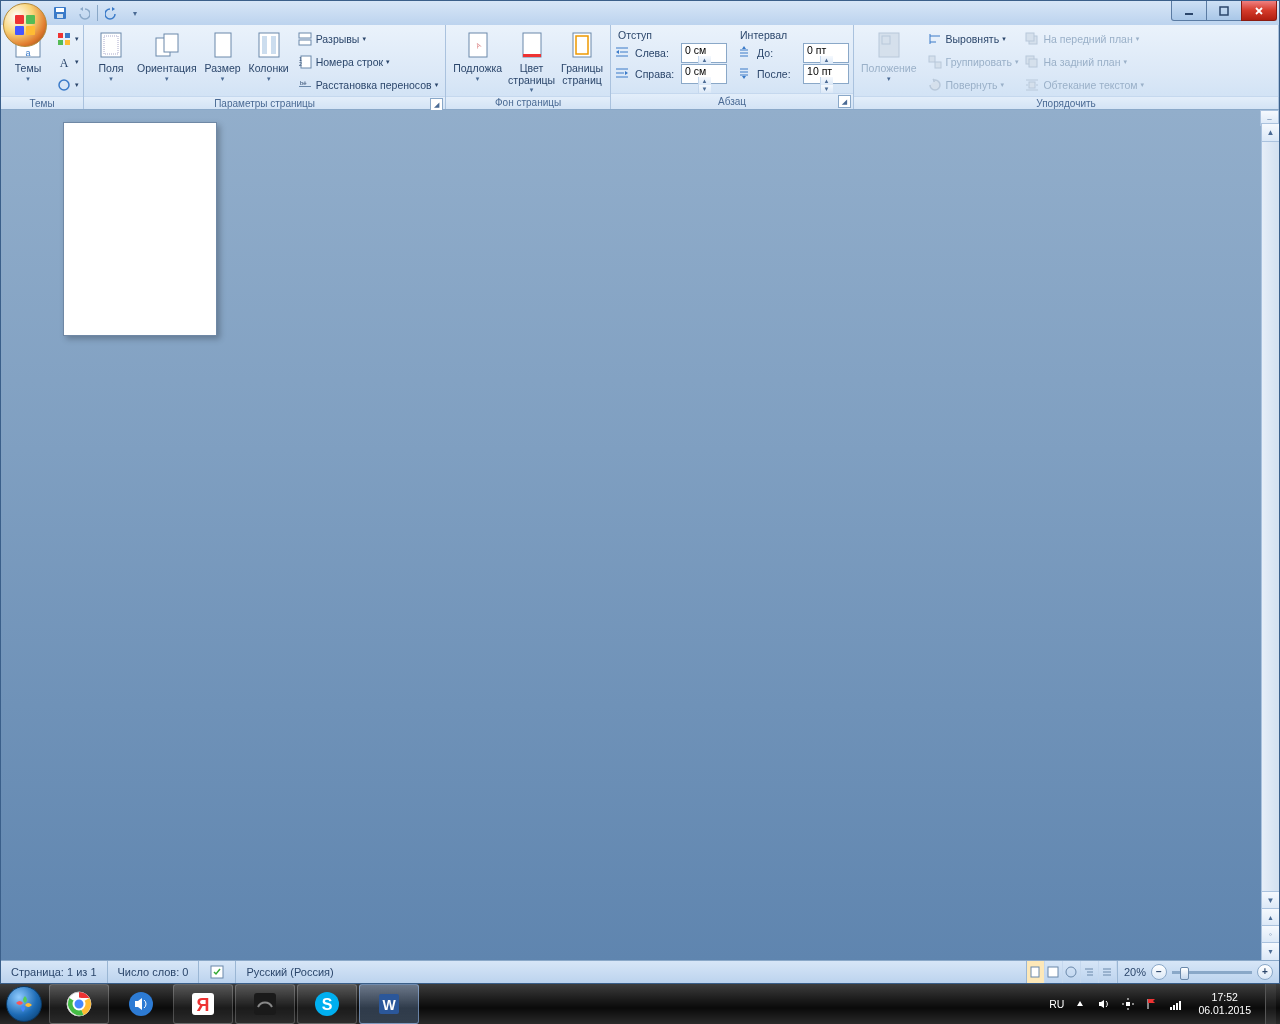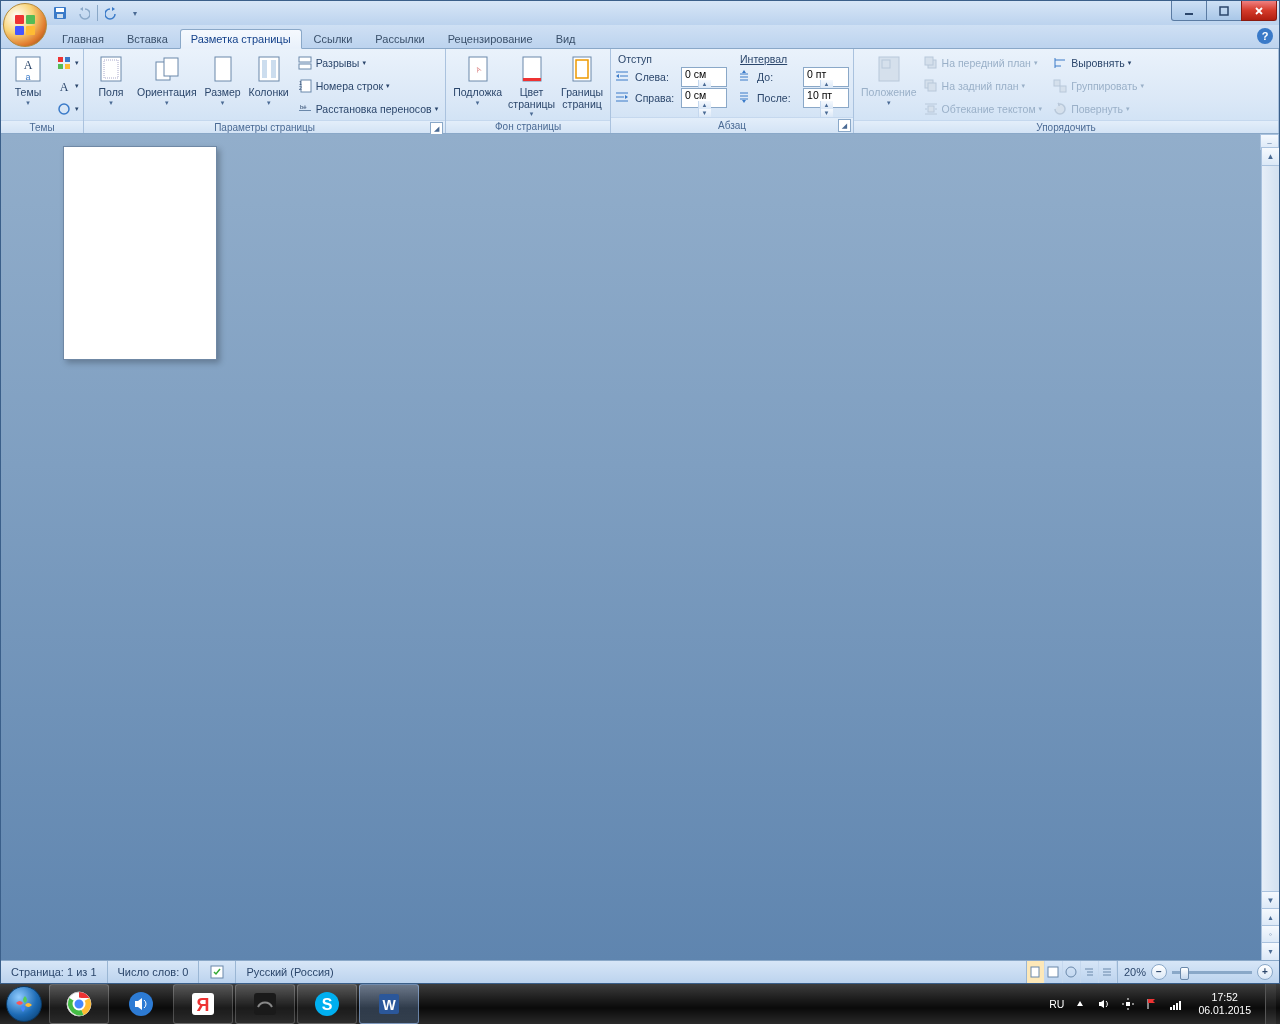--- a/index.html
+++ b/index.html
@@ -259,30 +259,20 @@
           </svg>
       </div>
       <div class="win-btn close">
         <svg width="10" height="10">
             <path d="M2 2l6 6M8 2l-6 6" stroke="#fff" stroke-width="1.8"></path>
           </svg>
       </div>
     </div>
   </div>
 
-  <div class="tabs-row">
-    <div class="tab">Главная</div>
-    <div class="tab">Вставка</div>
-    <div class="tab active">Разметка страницы</div>
-    <div class="tab">Ссылки</div>
-    <div class="tab">Рассылки</div>
-    <div class="tab">Рецензирование</div>
-    <div class="tab">Вид</div>
-    <div class="help-btn">?</div>
-  </div>
 
   <div class="ribbon">
 
     <div class="group" style="width:74px;">
       <div class="group-body">
         <div class="big-btn">
           <div class="ic">
             <svg width="30" height="30" viewBox="0 0 30 30">
                 <rect x="3" y="3" width="24" height="24" fill="#fff" stroke="#6a88aa"></rect>
                 <text x="15" y="15" font-size="12" text-anchor="middle" fill="#2b466b" font-family="serif">A</text>
@@ -479,21 +469,21 @@
             <div class="spin">
                 <input value="0 см" style="">
                 <div class="spin-btns">
                   <div>▲</div>
                   <div>▼</div>
                 </div>
               </div>
           </div>
         </div>
         <div class="col">
-          <div style="font-size:10.5px;color:#2b466b;padding:1px 3px;text-decoration:underline;">Интервал</div>
+          <div style="font-size:10.5px;color:#2b466b;padding:1px 3px;">Интервал</div>
           <div class="spinfield">
             <div class="ic">
                 <svg width="14" height="14">
                   <path d="M3 5h8M3 8h8M3 11h8" stroke="#3a7ac8"></path>
                   <path d="M7 1l-2 3h4z" fill="#3a7ac8"></path>
                 </svg>
               </div>
             <label>До:</label>
             <div class="spin">
                 <input value="0 пт" style="">
@@ -532,20 +522,51 @@
         <div class="big-btn disabled">
           <div class="ic">
               <svg width="30" height="30">
                 <rect x="5" y="3" width="20" height="24" fill="#f5f5f5" stroke="#b8c8da"></rect>
                 <rect x="8" y="6" width="8" height="8" fill="#d5e0ec"></rect>
               </svg>
             </div>
           <span>Положение</span>
             <span class="dd"></span>
         </div>
+        <div class="col" style="margin-left:4px;">
+          <div class="small-btn">
+              <div class="ic">
+                <svg width="14" height="14">
+                  <path d="M2 2v10M2 4h10M2 10h6" stroke="#3a7ac8"></path>
+                </svg>
+              </div>
+              <span>Выровнять</span> 
+              <span style="font-size:7px;">▾</span>
+            </div>
+          <div class="small-btn disabled">
+              <div class="ic">
+                <svg width="14" height="14">
+                  <rect x="1" y="1" width="6" height="6" fill="none" stroke="#b8c8da"></rect>
+                  <rect x="7" y="7" width="6" height="6" fill="none" stroke="#b8c8da"></rect>
+                </svg>
+              </div>
+              <span>Группировать</span> 
+              <span style="font-size:7px;">▾</span>
+            </div>
+          <div class="small-btn disabled">
+              <div class="ic">
+                <svg width="14" height="14">
+                  <path d="M7 2a5 5 0 1 1-5 5" fill="none" stroke="#b8c8da" stroke-width="1.5"></path>
+                  <path d="M7 2l-2-1 1 3z" fill="#b8c8da"></path>
+                </svg>
+              </div>
+              <span>Повернуть</span> 
+              <span style="font-size:7px;">▾</span>
+            </div>
+        </div>
         <div class="col">
           <div class="small-btn disabled">
               <div class="ic">
                 <svg width="14" height="14">
                   <rect x="4" y="4" width="8" height="8" fill="#d5e0ec" stroke="#b8c8da"></rect>
                   <rect x="1" y="1" width="8" height="8" fill="#eef3f8" stroke="#b8c8da"></rect>
                 </svg>
               </div>
               <span>На передний план</span> 
               <span style="font-size:7px;">▾</span>
@@ -561,51 +582,20 @@
               <span style="font-size:7px;">▾</span>
             </div>
           <div class="small-btn disabled">
               <div class="ic">
                 <svg width="14" height="14">
                   <rect x="4" y="4" width="6" height="6" fill="#d5e0ec" stroke="#b8c8da"></rect>
                   <path d="M1 2h12M1 12h12M1 7h2M11 7h2" stroke="#b8c8da"></path>
                 </svg>
               </div>
               <span>Обтекание текстом</span> 
-              <span style="font-size:7px;">▾</span>
-            </div>
-        </div>
-        <div class="col" style="margin-left:4px;">
-          <div class="small-btn">
-              <div class="ic">
-                <svg width="14" height="14">
-                  <path d="M2 2v10M2 4h10M2 10h6" stroke="#3a7ac8"></path>
-                </svg>
-              </div>
-              <span>Выровнять</span> 
-              <span style="font-size:7px;">▾</span>
-            </div>
-          <div class="small-btn disabled">
-              <div class="ic">
-                <svg width="14" height="14">
-                  <rect x="1" y="1" width="6" height="6" fill="none" stroke="#b8c8da"></rect>
-                  <rect x="7" y="7" width="6" height="6" fill="none" stroke="#b8c8da"></rect>
-                </svg>
-              </div>
-              <span>Группировать</span> 
-              <span style="font-size:7px;">▾</span>
-            </div>
-          <div class="small-btn disabled">
-              <div class="ic">
-                <svg width="14" height="14">
-                  <path d="M7 2a5 5 0 1 1-5 5" fill="none" stroke="#b8c8da" stroke-width="1.5"></path>
-                  <path d="M7 2l-2-1 1 3z" fill="#b8c8da"></path>
-                </svg>
-              </div>
-              <span>Повернуть</span> 
               <span style="font-size:7px;">▾</span>
             </div>
         </div>
       </div>
       <div class="group-label">
           <span>Упорядочить</span>
         </div>
     </div>
 
   </div>

